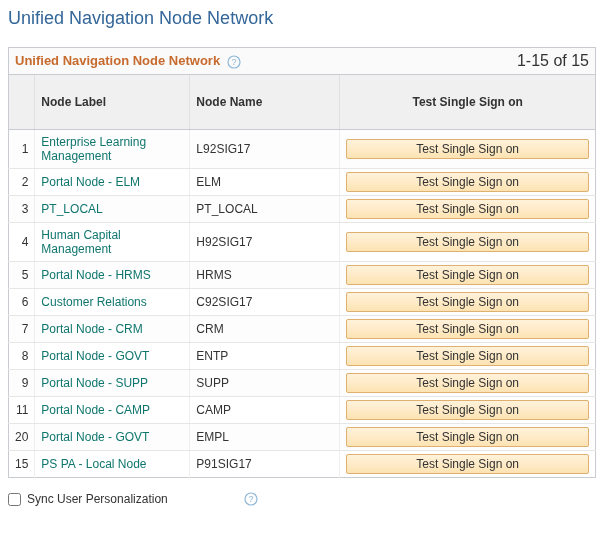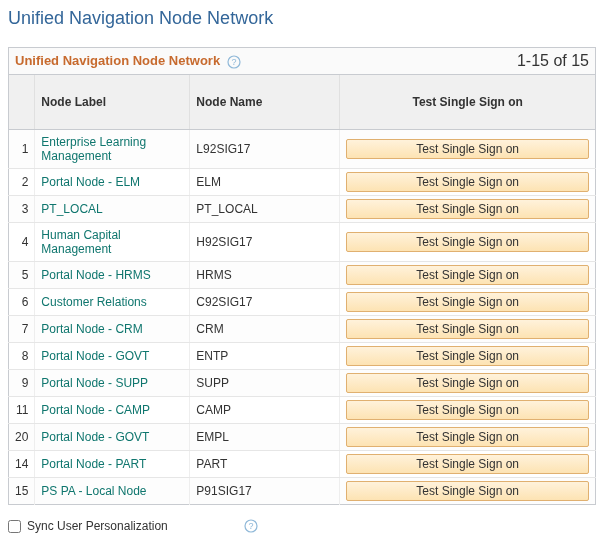--- a/index.html
+++ b/index.html
@@ -178,26 +178,20 @@
         <td class="node-name">CAMP</td>
         <td class="btn-cell"><button class="sso-btn" type="button">Test Single Sign on</button></td>
       </tr>
       <tr class="row">
         <td class="idx">20</td>
         <td class="node-label">Portal Node - GOVT</td>
         <td class="node-name">EMPL</td>
         <td class="btn-cell"><button class="sso-btn" type="button">Test Single Sign on</button></td>
       </tr>
       <tr class="row">
-        <td class="idx">14</td>
-        <td class="node-label">Portal Node - PART</td>
-        <td class="node-name">PART</td>
-        <td class="btn-cell"><button class="sso-btn" type="button">Test Single Sign on</button></td>
-      </tr>
-      <tr class="row">
         <td class="idx">15</td>
         <td class="node-label">PS PA - Local Node</td>
         <td class="node-name">P91SIG17</td>
         <td class="btn-cell"><button class="sso-btn" type="button">Test Single Sign on</button></td>
       </tr>
     </tbody>
 </table>
 
 <div class="check-row">
   <input type="checkbox" id="cb1" style="">

